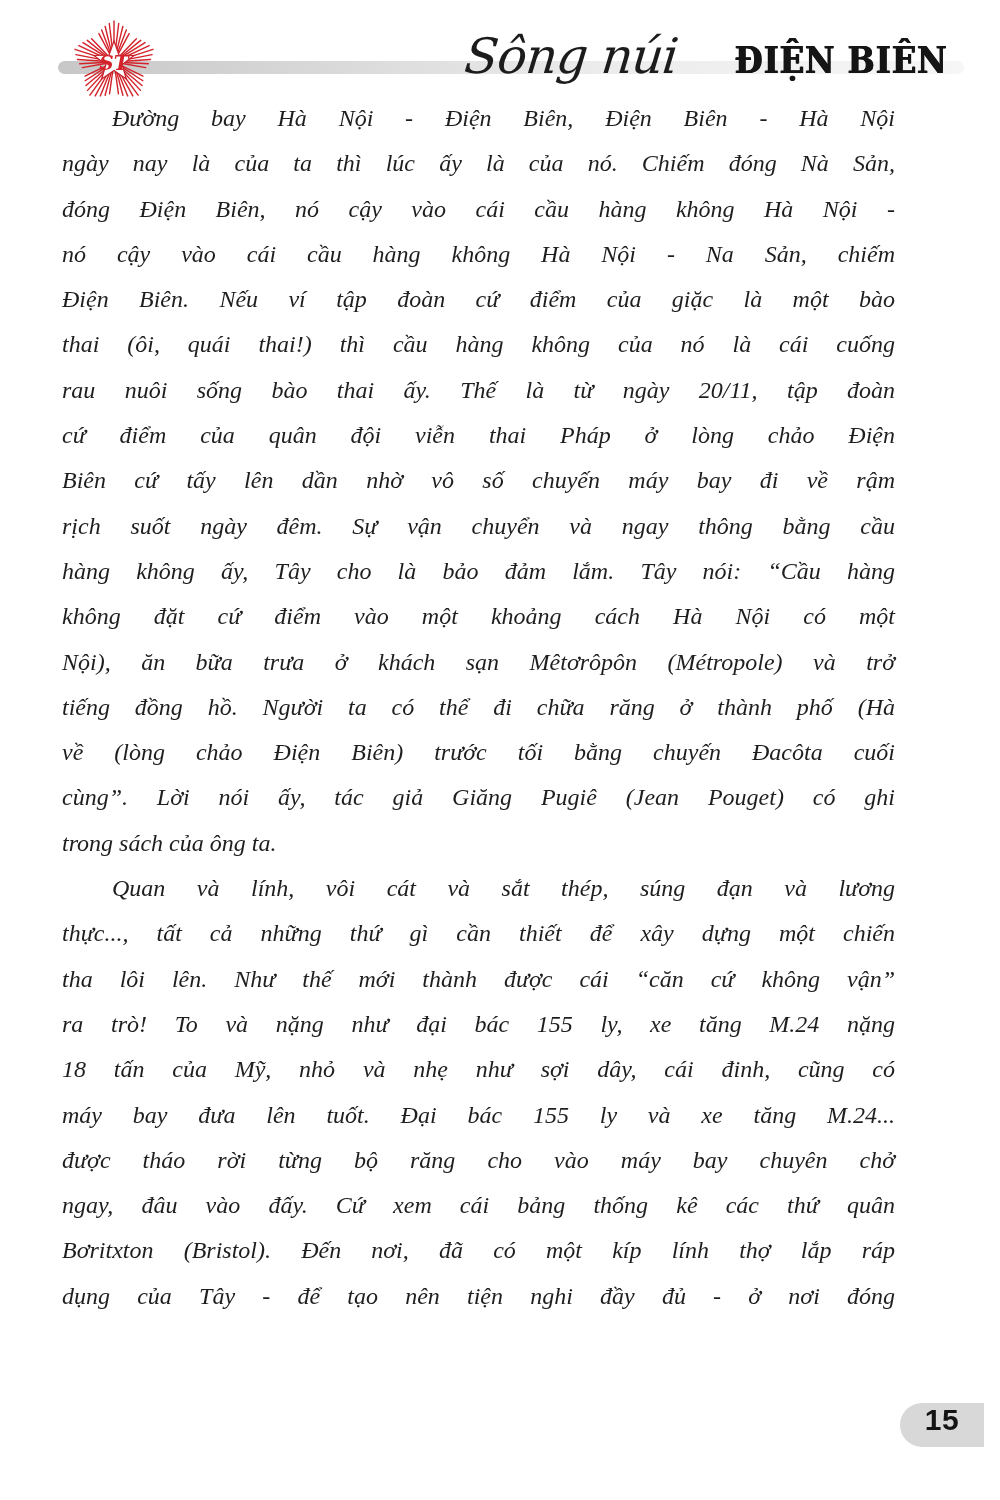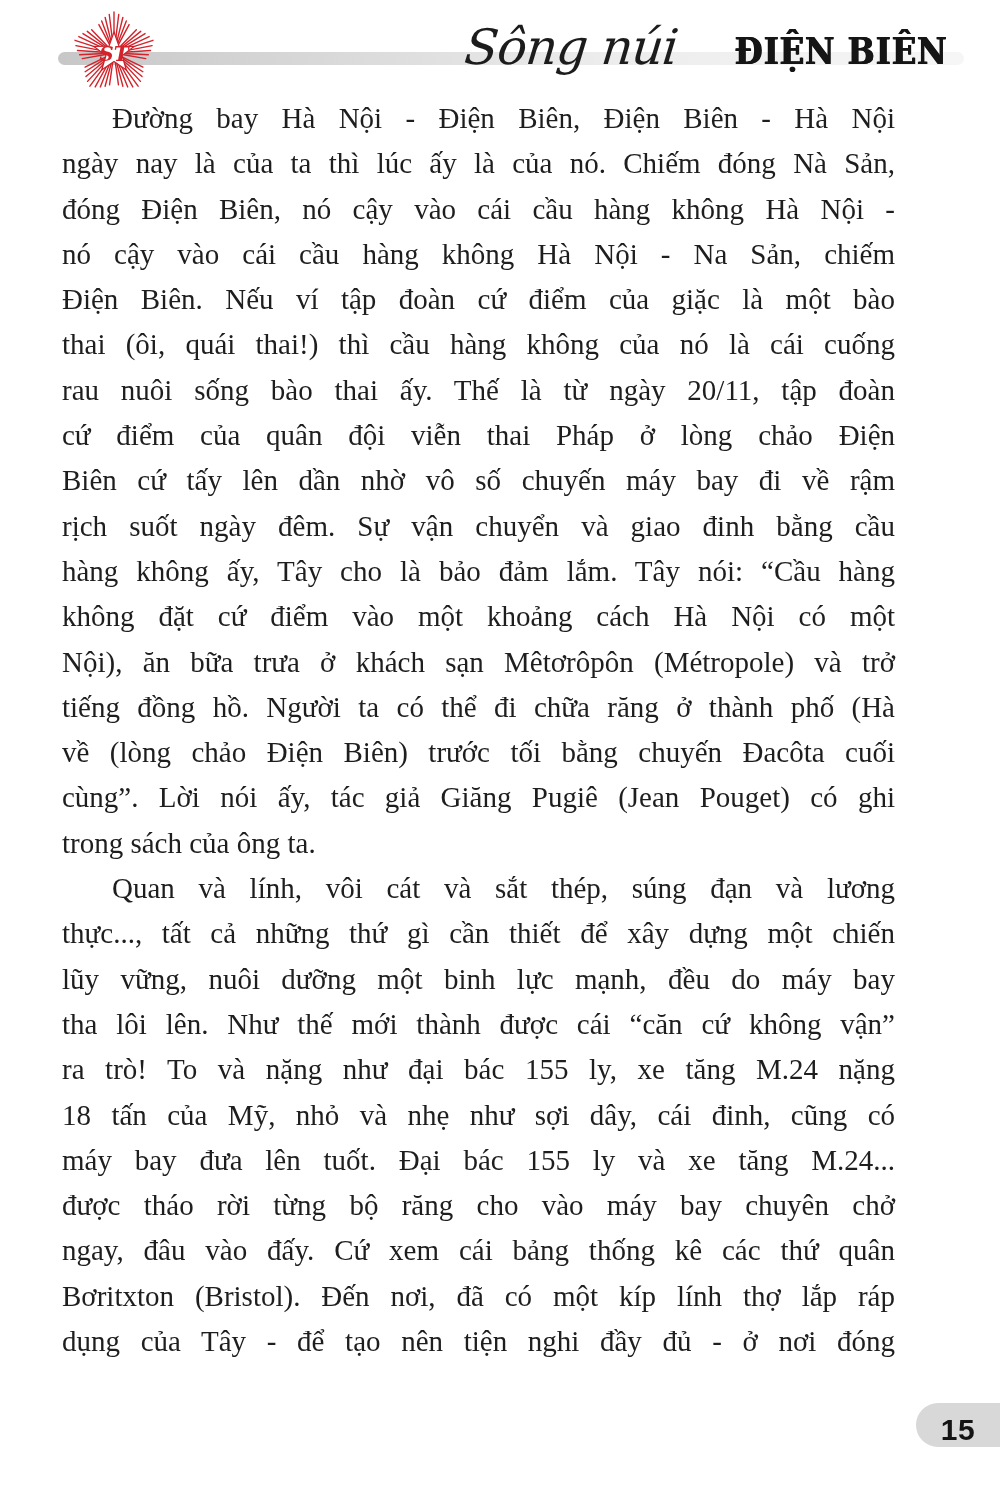--- a/index.html
+++ b/index.html
@@ -5,21 +5,21 @@
   html, body { margin: 0; padding: 0; }
   body {
     width: 1000px; height: 1500px;
     background: #ffffff;
     position: relative;
     overflow: hidden;
     font-family: "Liberation Serif", serif;
   }
 
   
-  .header { position: absolute; left: 0; top: 8px; width: 1000px; height: 100px; }
+  .header { position: absolute; left: 0; top: 17px; width: 1000px; height: 100px; }
 
   .rule {
     position: absolute; left: 58px; top: 44px; right: 36px; height: 13px;
     border-radius: 7px;
     background: linear-gradient(to right, #c7c7c7 0%, #d9d9d9 30%, #ececec 60%, #f6f6f6 100%);
     z-index: 1;
   }
 
   .emblem {
     position: absolute; left: 54px; top: 1px; width: 120px; height: 92px;
@@ -51,37 +51,38 @@
     transform-origin: right center;
     display: inline-block;
   }
 
   
   .text-block {
     position: absolute; left: 62px; top: 96px; width: 833px;
     color: #1e1e1e;
   }
   .line {
-    font-size: 29px;
+    font-size: 24px;
     line-height: 45.3px;
     text-align: justify;
     text-align-last: justify;
     -moz-text-align-last: justify;
     overflow: visible;
+    font-style: italic;
   }
   .line.indent { text-indent: 50px; }
   .line.no-stretch { text-align-last: left; -moz-text-align-last: left; }
 
   
   .page-badge {
-    position: absolute; right: 0; top: 1403px;
+    position: absolute; right: 16px; top: 1403px;
     width: 84px; height: 44px;
     background: #d8d8d8;
     border-radius: 22px 0 0 22px;
-    display: flex; align-items: flex-end; justify-content: center;
+    display: flex; align-items: flex-start; justify-content: center;
   }
   .page-badge span {
     font-family: "Liberation Sans", sans-serif;
     font-weight: bold; font-size: 30px; color: #141414;
     letter-spacing: 0.5px;
   }
 </style>
 </head>
 <body>
 
@@ -149,31 +150,30 @@
 <div class="text-block">
     <div class="line indent">Đường bay Hà Nội - Điện Biên, Điện Biên - Hà Nội</div>
     <div class="line">ngày nay là của ta thì lúc ấy là của nó. Chiếm đóng Nà Sản,</div>
     <div class="line">đóng Điện Biên, nó cậy vào cái cầu hàng không Hà Nội -</div>
     <div class="line">nó cậy vào cái cầu hàng không Hà Nội - Na Sản, chiếm</div>
     <div class="line">Điện Biên. Nếu ví tập đoàn cứ điểm của giặc là một bào</div>
     <div class="line">thai (ôi, quái thai!) thì cầu hàng không của nó là cái cuống</div>
     <div class="line">rau nuôi sống bào thai ấy. Thế là từ ngày 20/11, tập đoàn</div>
     <div class="line">cứ điểm của quân đội viễn thai Pháp ở lòng chảo Điện</div>
     <div class="line">Biên cứ tấy lên dần nhờ vô số chuyến máy bay đi về rậm</div>
-    <div class="line">rịch suốt ngày đêm. Sự vận chuyển và giao đinh bằng cầu</div>
+    <div class="line">rịch suốt ngày đêm. Sự vận chuyển và ngay thông bằng cầu</div>
     <div class="line">hàng không ấy, Tây cho là bảo đảm lắm. Tây nói: “Cầu hàng</div>
     <div class="line">không đặt cứ điểm vào một khoảng cách Hà Nội có một</div>
     <div class="line">Nội), ăn bữa trưa ở khách sạn Mêtơrôpôn (Métropole) và trở</div>
     <div class="line">tiếng đồng hồ. Người ta có thể đi chữa răng ở thành phố (Hà</div>
     <div class="line">về (lòng chảo Điện Biên) trước tối bằng chuyến Đacôta cuối</div>
     <div class="line">cùng”. Lời nói ấy, tác giả Giăng Pugiê (Jean Pouget) có ghi</div>
     <div class="line no-stretch">trong sách của ông ta.</div>
     <div class="line indent">Quan và lính, vôi cát và sắt thép, súng đạn và lương</div>
     <div class="line">thực..., tất cả những thứ gì cần thiết để xây dựng một chiến</div>
-    <div class="line">lũy vững, nuôi dưỡng một binh lực mạnh, đều do máy bay</div>
     <div class="line">tha lôi lên. Như thế mới thành được cái “căn cứ không vận”</div>
     <div class="line">ra trò! To và nặng như đại bác 155 ly, xe tăng M.24 nặng</div>
     <div class="line">18 tấn của Mỹ, nhỏ và nhẹ như sợi dây, cái đinh, cũng có</div>
     <div class="line">máy bay đưa lên tuốt. Đại bác 155 ly và xe tăng M.24...</div>
     <div class="line">được tháo rời từng bộ răng cho vào máy bay chuyên chở</div>
     <div class="line">ngay, đâu vào đấy. Cứ xem cái bảng thống kê các thứ quân</div>
     <div class="line">Bơritxton (Bristol). Đến nơi, đã có một kíp lính thợ lắp ráp</div>
     <div class="line">dụng của Tây - để tạo nên tiện nghi đầy đủ - ở nơi đóng</div>
   </div>
 

